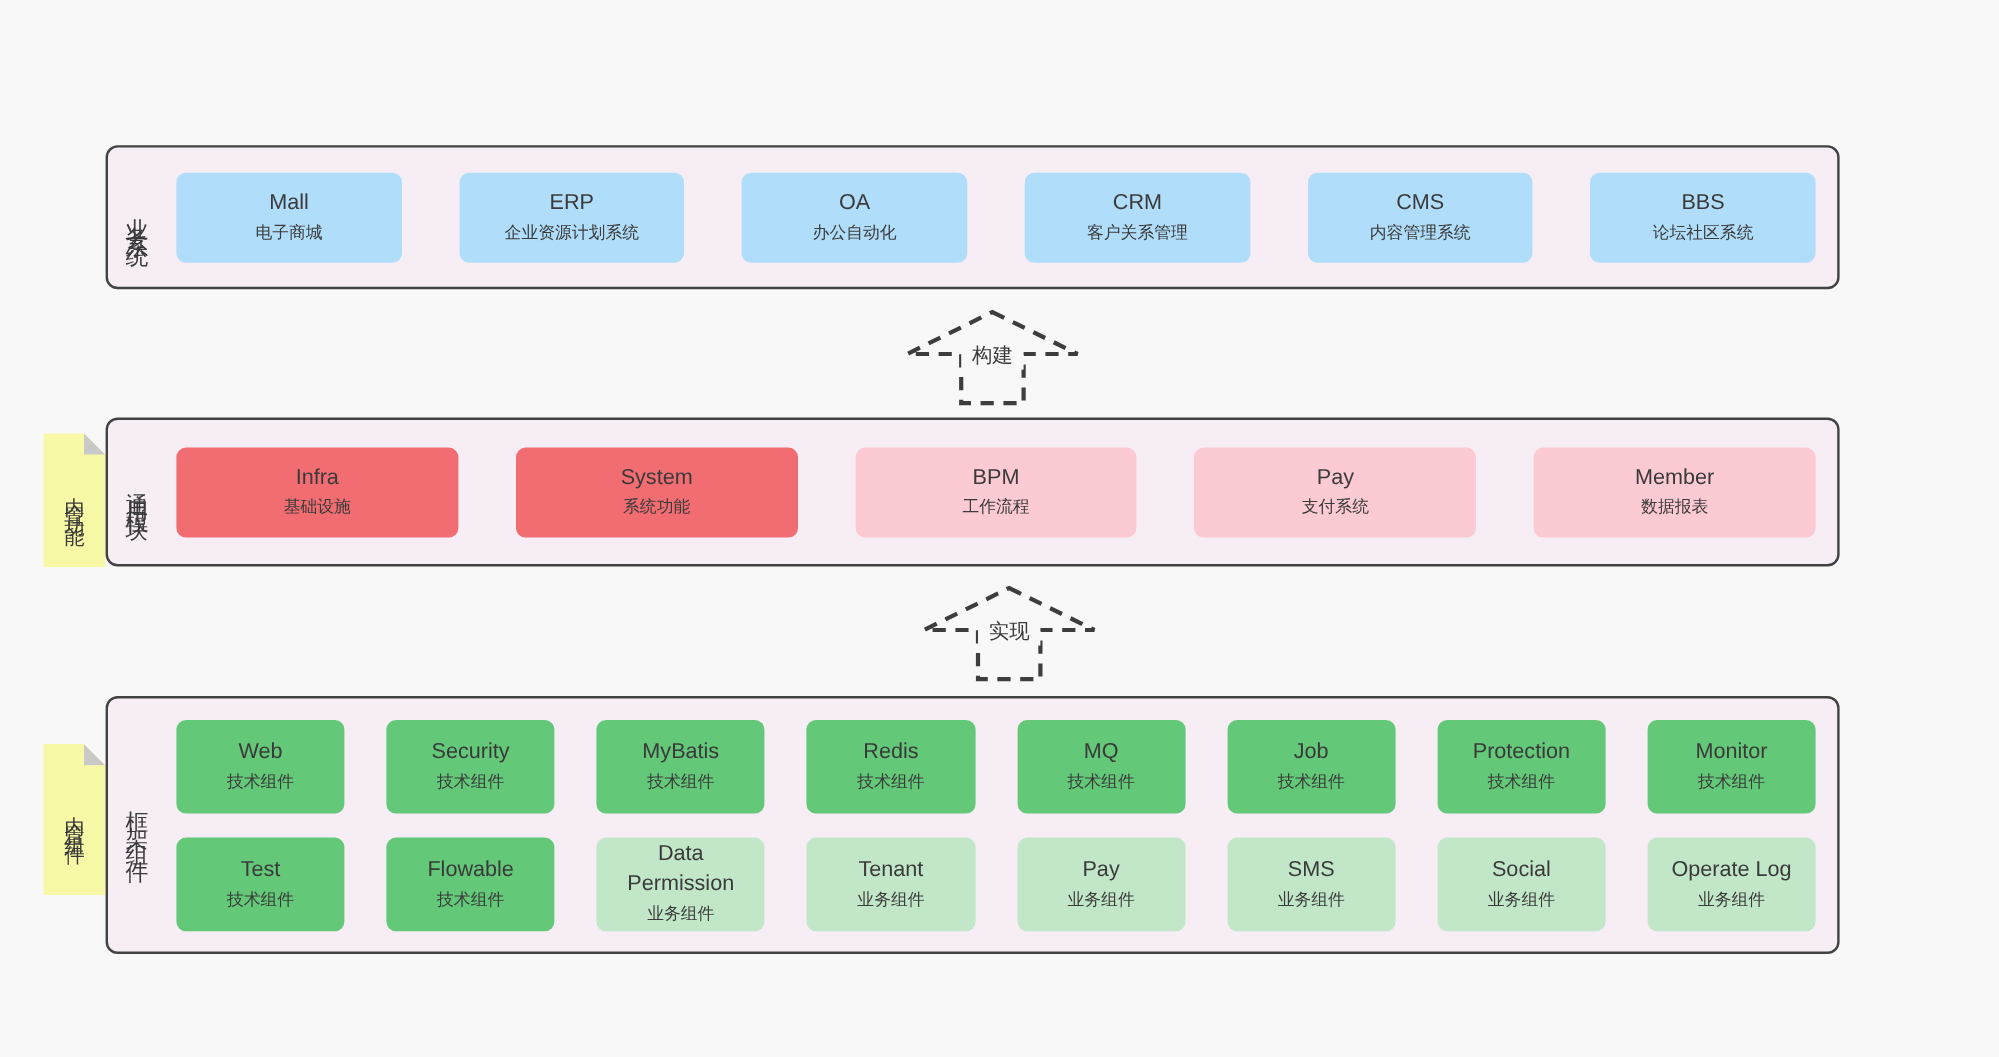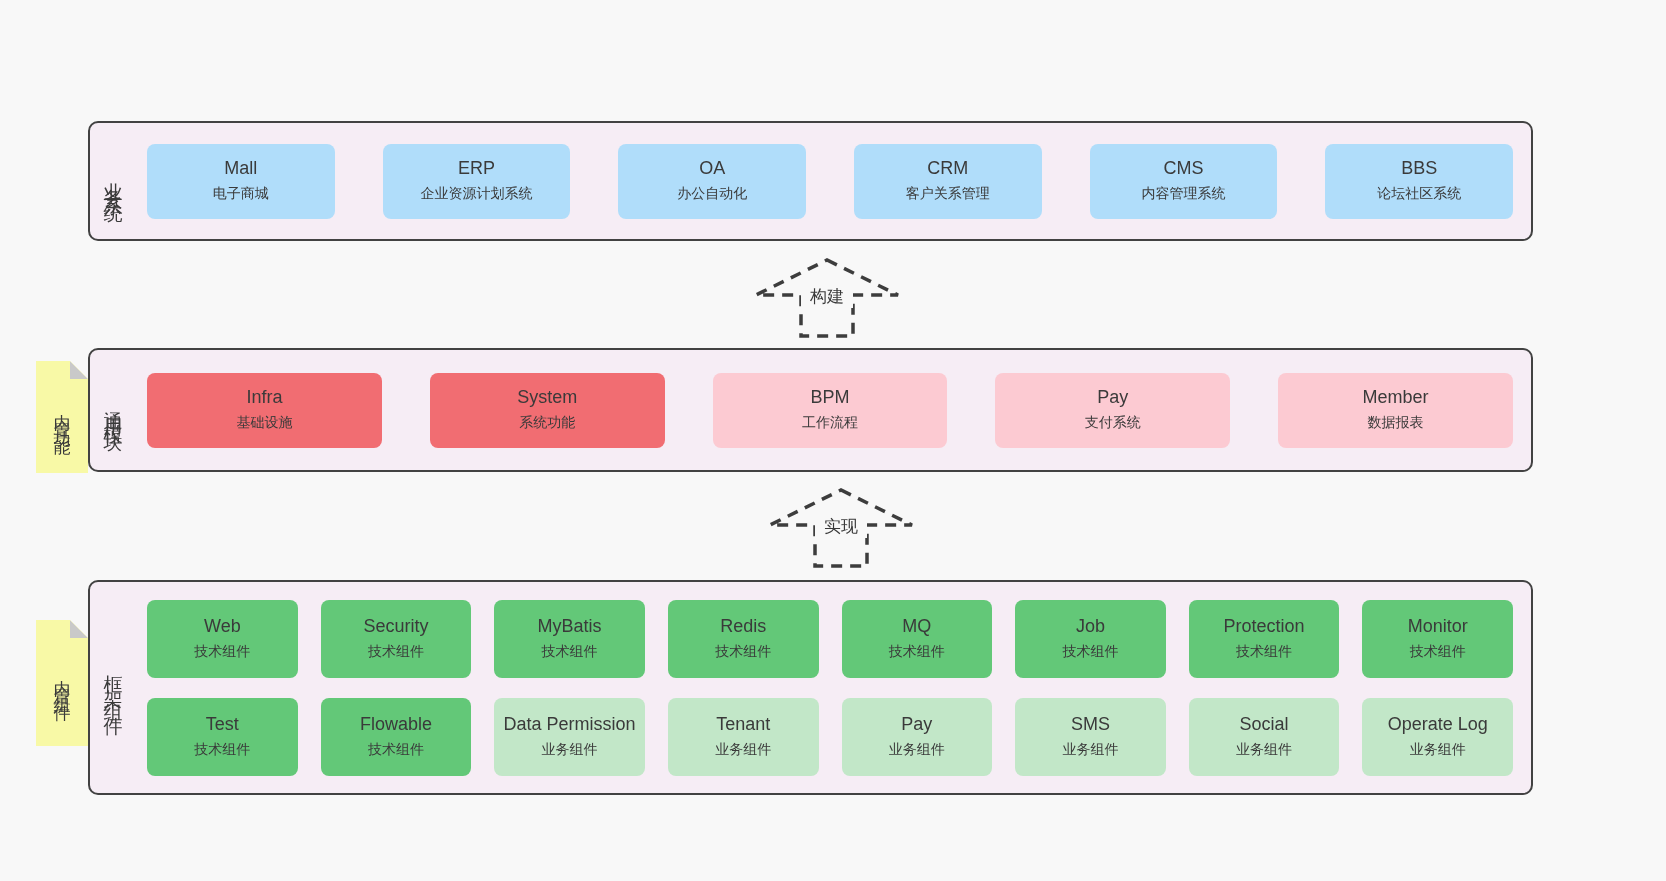--- a/index.html
+++ b/index.html
@@ -45,21 +45,21 @@
     left: 57px;
     right: 18px;
     top: 0;
     bottom: 0;
     display: flex;
     flex-direction: column;
     justify-content: center;
     gap: 20px;
   }
   .box-row { display: flex; gap: 48px; }
-  .panel-components .box-row { gap: 23px; }
+  .panel-components .box-row { gap: 35px; }
 
   .box {
     flex: 1;
     height: 75px;
     border-radius: 8px;
     display: flex;
     flex-direction: column;
     align-items: center;
     justify-content: center;
     text-align: center;

